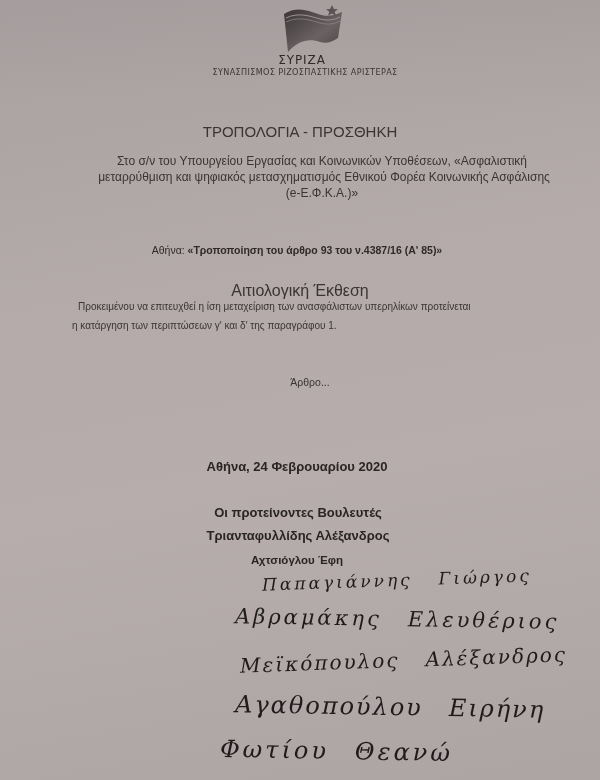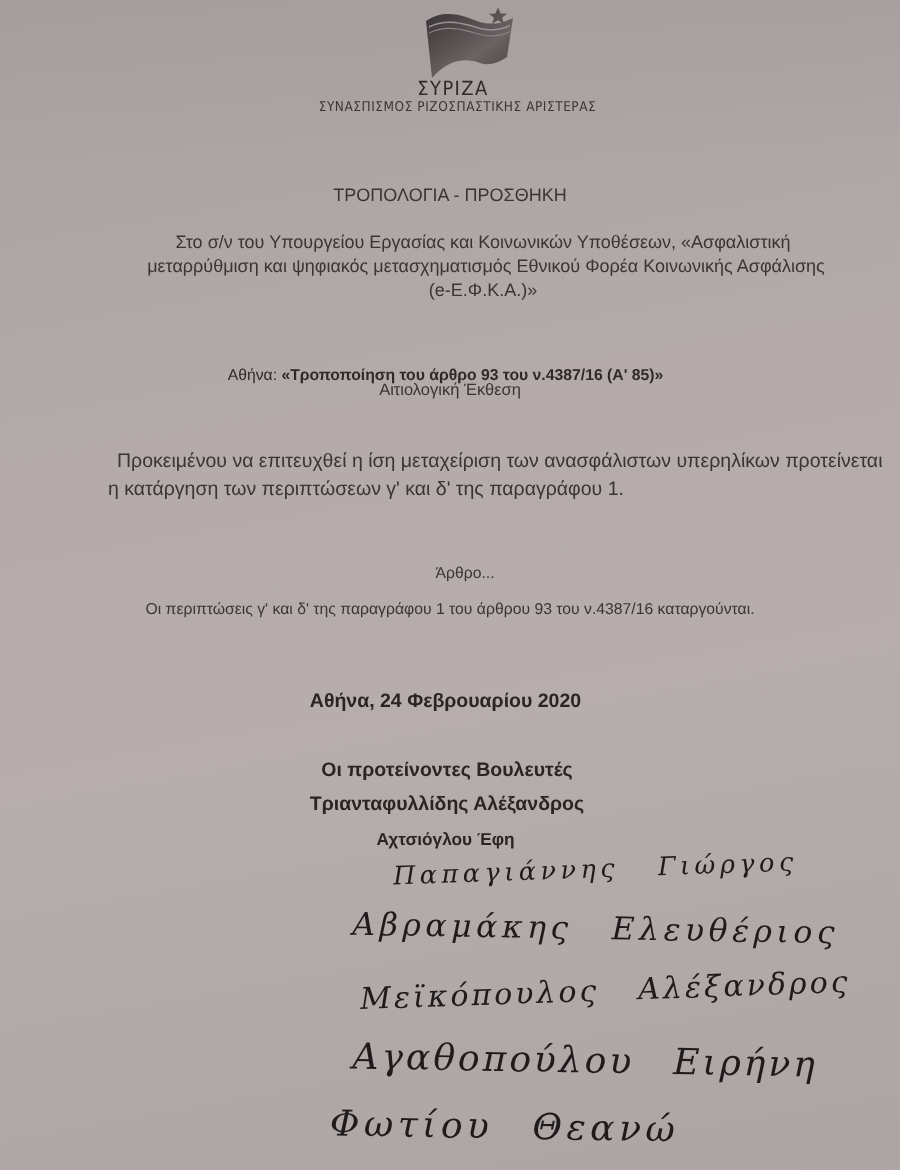--- a/index.html
+++ b/index.html
@@ -51,49 +51,49 @@
       left: 0; right: 0;
       text-align: center;
       font-size: 9px;
       letter-spacing: 0.4px;
       color: #3a3535;
       transform: translateX(5px) scaleX(0.9);
       font-family: "DejaVu Sans", sans-serif;
     }
     .doc-type {
       top: 123px;
-      font-size: 12px;
+      font-size: 15px;
       color: #3a3434;
     }
     .intro {
       top: 153px;
       font-size: 12px;
       line-height: 16px;
       color: #3a3434;
     }
     .subject {
       top: 244px;
       left: 0; right: 0;
       text-align: center;
       font-size: 10.5px;
       color: #2f2929;
       transform: translateX(-3px);
     }
     .subject .label { font-weight: normal; }
     .subject .value { font-weight: bold; text-align: right; }
     .report-title {
-      top: 254px;
-      font-size: 11px;
+      top: 282px;
+      font-size: 16px;
       color: #3a3434;
       transform: translateX(0px);
     }
     .report-body {
       top: 297px;
       left: 78px;
-      font-size: 13px;
+      font-size: 10px;
       line-height: 19px;
       color: #3a3434;
     }
     .report-body .l2 {
       display: block;
       margin-left: -6px;
     }
     .article-title {
       top: 376px;
       font-size: 10.5px;
@@ -192,21 +192,20 @@
     <span class="value">«Τροποποίηση του άρθρο 93 του ν.4387/16 (Α' 85)»</span>
   </div>
 
   <div class="abs center report-title">Αιτιολογική Έκθεση</div>
   <div class="abs report-body">
     <span>Προκειμένου να επιτευχθεί η ίση μεταχείριση των ανασφάλιστων υπερηλίκων προτείνεται</span>
     <span class="l2">η κατάργηση των περιπτώσεων γ' και δ' της παραγράφου 1.</span>
   </div>
 
   <div class="abs center article-title">Άρθρο...</div>
-  <div class="abs article-body">Οι περιπτώσεις γ' και δ' της παραγράφου 1 του άρθρου 93 του ν.4387/16  καταργούνται.</div>
 
   <div class="abs center date">Αθήνα, 24 Φεβρουαρίου 2020</div>
   <div class="abs center proposers">Οι προτείνοντες Βουλευτές</div>
   <div class="abs center mp1">Τριανταφυλλίδης Αλέξανδρος</div>
   <div class="abs center mp2">Αχτσιόγλου Έφη</div>
 
   <div class="sig sig1">
     <span>Παπαγιάννης</span><span class="gap"></span><span>Γιώργος</span>
   </div>
   <div class="sig sig2">

